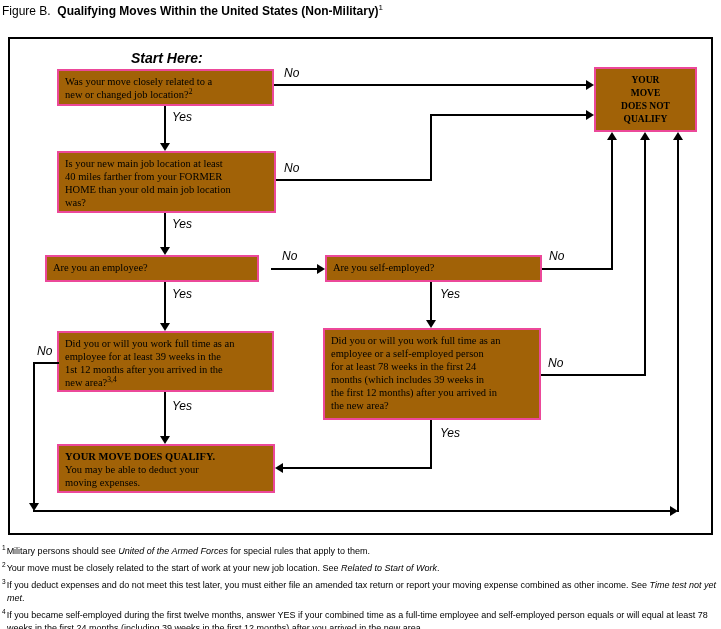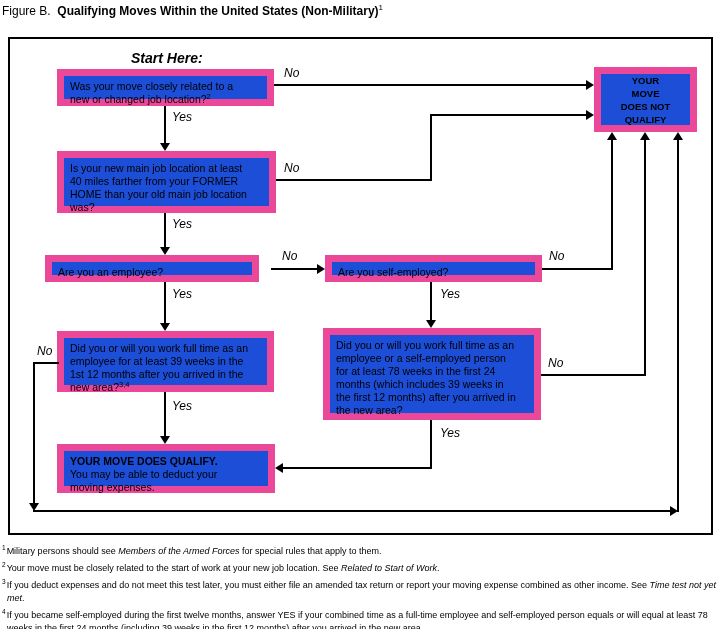--- a/index.html
+++ b/index.html
@@ -13,23 +13,24 @@
   
   .fig-title { position:absolute; left:2px; top:3px; font-size:12px; white-space:nowrap; }
   .fig-title .main { font-weight:bold; }
   .fig-title sup { font-size:8px; }
 
   
   .frame { position:absolute; left:8px; top:37px; width:705px; height:498px; border:2px solid #000; background:#fff; }
 
   
   .fbox {
-    position:absolute; border:7px solid #ec4899; background:#1d4ed8;
+    position:absolute; border:2px solid #ec4899; background:#a16207;
     font-size:10.5px; line-height:13px; padding:4px 5px 3px 6px;
     white-space:pre-line;
+    font-family:Liberation Serif, serif;
   }
   .fbox sup { font-size:7.5px; vertical-align:super; line-height:0; }
   .qualify-title { font-weight:bold; white-space:pre-line; }
   .notq {
     display:flex; align-items:center; justify-content:center; text-align:center;
     font-weight:bold; font-size:9.5px; line-height:13px; white-space:pre-line;
     padding:0;
   }
 
   
@@ -146,19 +147,19 @@
   <div class="lbl" style="left:282px; top:249px;">No</div>
   <div class="lbl" style="left:172px; top:287px;">Yes</div>
   <div class="lbl" style="left:549px; top:249px;">No</div>
   <div class="lbl" style="left:440px; top:287px;">Yes</div>
   <div class="lbl" style="left:37px;  top:344px;">No</div>
   <div class="lbl" style="left:172px; top:399px;">Yes</div>
   <div class="lbl" style="left:548px; top:356px;">No</div>
   <div class="lbl" style="left:440px; top:426px;">Yes</div>
 
   <div class="footnotes">
-    <div class="fn"><sup>1</sup><span>Military persons should see </span><i>Members of the Armed Forces</i><span> for special rules that apply to them.</span></div>
+    <div class="fn"><sup>1</sup><span>Military persons should see </span><i>United of the Armed Forces</i><span> for special rules that apply to them.</span></div>
     <div class="fn"><sup>2</sup><span>Your move must be closely related to the start of work at your new job location. See </span><i>Related to Start of Work</i><span>.</span></div>
     <div class="fn"><sup>3</sup><span>If you deduct expenses and do not meet this test later, you must either file an amended tax return or report your moving expense combined as other income. See </span><i>Time test not yet met</i><span>.</span></div>
     <div class="fn"><sup>4</sup><span>If you became self-employed during the first twelve months, answer YES if your combined time as a full-time employee and self-employed person equals or will equal at least 78 weeks in the first 24 months (including 39 weeks in the first 12 months) after you arrived in the new area.</span><i></i><span></span></div>
   </div>
 
 </div>
 
 </body></html>

